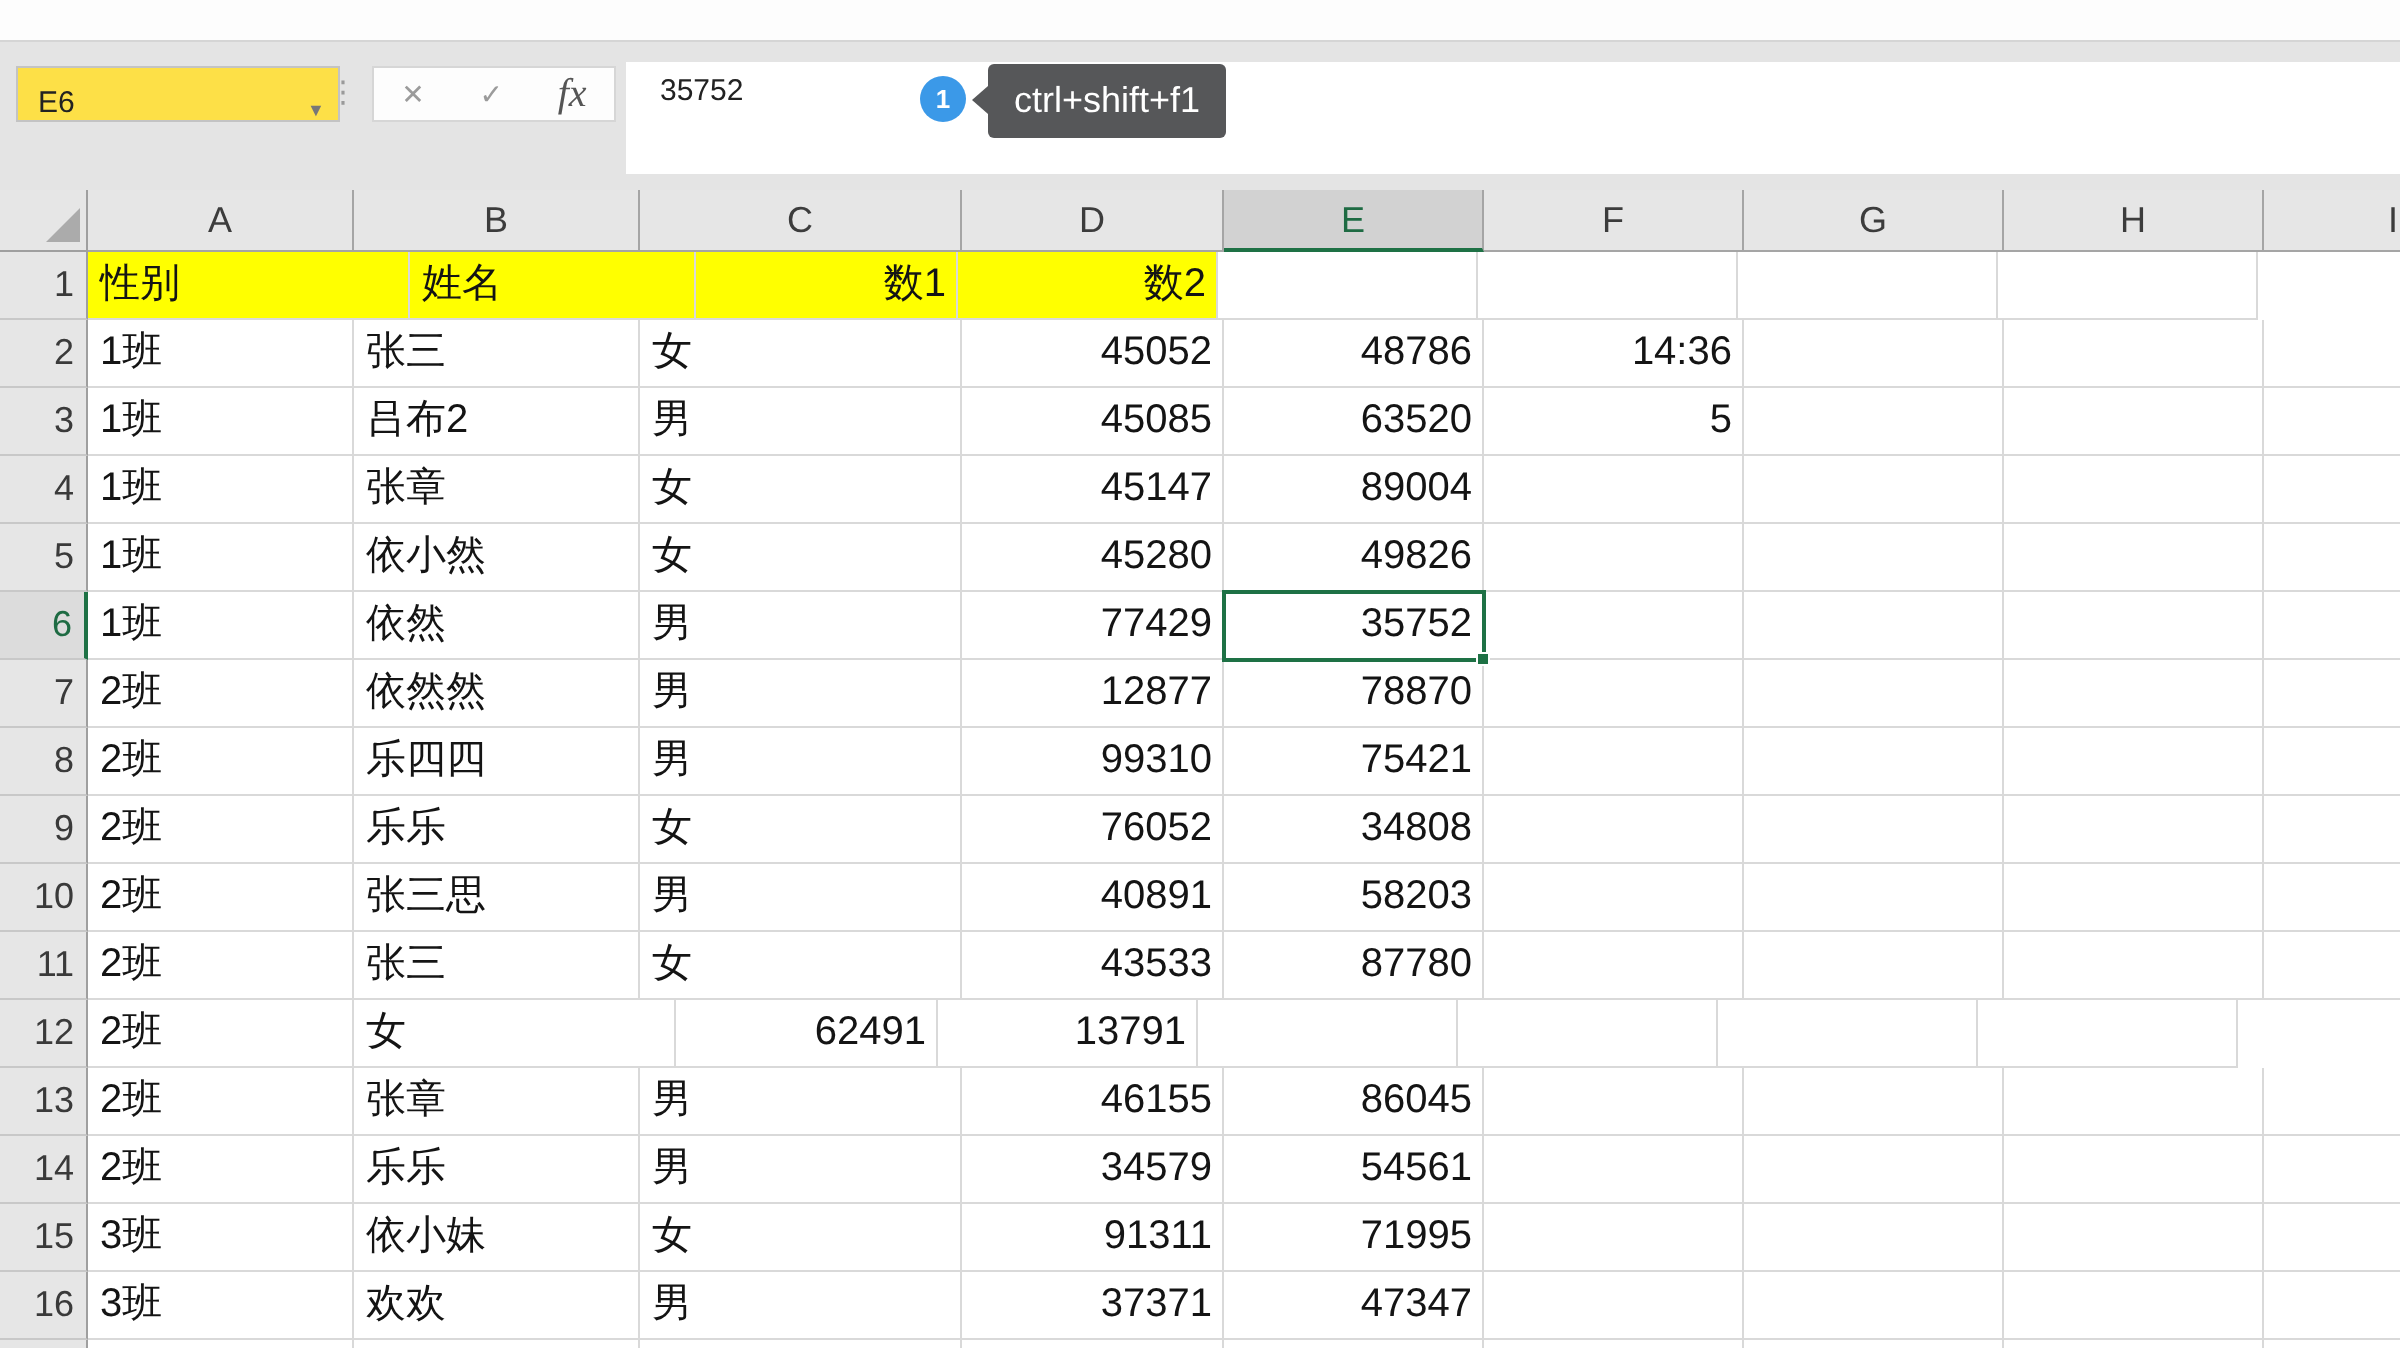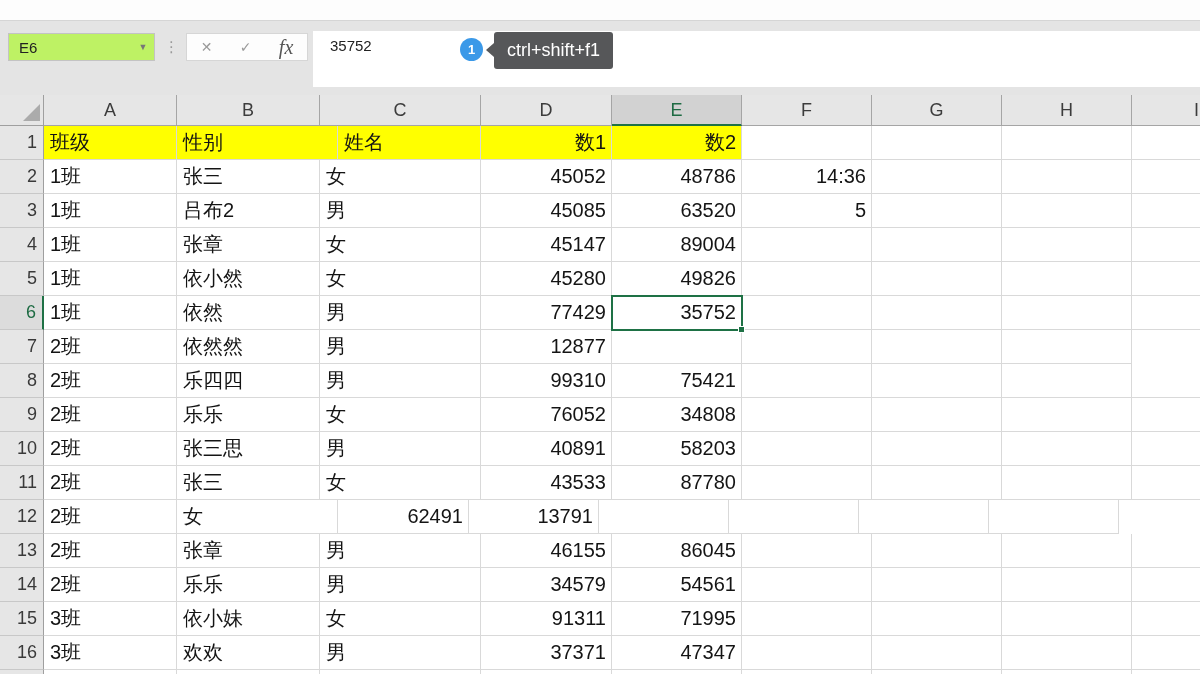--- a/index.html
+++ b/index.html
@@ -3,22 +3,22 @@
 <meta charset="utf-8">
 <style>
   * { margin:0; padding:0; box-sizing:border-box; }
   html,body { width:1200px; height:674px; overflow:hidden; background:#fff;
     font-family:"Liberation Sans","DejaVu Sans",sans-serif; }
 
   
   .top-white { height:20px; background:#fdfdfd; }
   .chrome { position:relative; height:75px; background:#e4e4e4; border-top:1px solid #d5d5d5; }
 
-  .name-box { position:absolute; left:8px; top:12px; width:147px; height:28px;
-    background:#bef264; border:1px solid #c3c3c3; display:flex; align-items:center; }
+  .name-box { position:absolute; left:8px; top:12px; width:162px; height:28px;
+    background:#fde047; border:1px solid #c3c3c3; display:flex; align-items:flex-end; }
   .name-box .nb-text { padding-left:10px; font-size:15px; color:#222; flex:1; }
   .name-box .nb-caret { width:22px; text-align:center; color:#777; font-size:9px; }
 
   .drag-dots { position:absolute; left:164px; top:12px; height:28px; line-height:28px;
     color:#9a9a9a; font-size:15px; letter-spacing:-1px; }
 
   .btn-group { position:absolute; left:186px; top:12px; width:122px; height:28px;
     background:#fdfdfd; border:1px solid #d6d6d6; display:flex; align-items:center;
     justify-content:space-around; }
   .btn-x { color:#9b9b9b; font-size:14px; }
@@ -106,21 +106,20 @@
       <div class="col-hdr w-d">D</div>
       <div class="col-hdr w-e selected">E</div>
       <div class="col-hdr w-f">F</div>
       <div class="col-hdr w-g">G</div>
       <div class="col-hdr w-h">H</div>
       <div class="col-hdr w-i">I</div>
     </div>
   <div id="rows-container">
   <div class="grid-row yellow">
     <div class="row-hdr">1</div>
-    <div class="cell left  w-a cell-ae">班级</div>
     <div class="cell left  w-c cell-ae">性别</div>
     <div class="cell left  w-b cell-ae">姓名</div>
     <div class="cell right w-d cell-ae">数1</div>
     <div class="cell right w-e cell-ae">数2</div>
     <div class="cell right w-f"></div>
     <div class="cell right w-g"></div>
     <div class="cell right w-h"></div>
     <div class="cell right w-i"></div>
   </div>
 
@@ -188,20 +187,21 @@
     <div class="cell right w-h"></div>
     <div class="cell right w-i"></div>
   </div>
 
   <div class="grid-row">
     <div class="row-hdr">7</div>
     <div class="cell left  w-a cell-ae">2班</div>
     <div class="cell left  w-b cell-ae">依然然</div>
     <div class="cell left  w-c cell-ae">男</div>
     <div class="cell right w-d cell-ae">12877</div>
+    <div class="cell right w-e cell-ae">78870</div>
     <div class="cell right w-f"></div>
     <div class="cell right w-g"></div>
     <div class="cell right w-h"></div>
     <div class="cell right w-i"></div>
   </div>
 
   <div class="grid-row">
     <div class="row-hdr">8</div>
     <div class="cell left  w-a cell-ae">2班</div>
     <div class="cell left  w-b cell-ae">乐四四</div>

